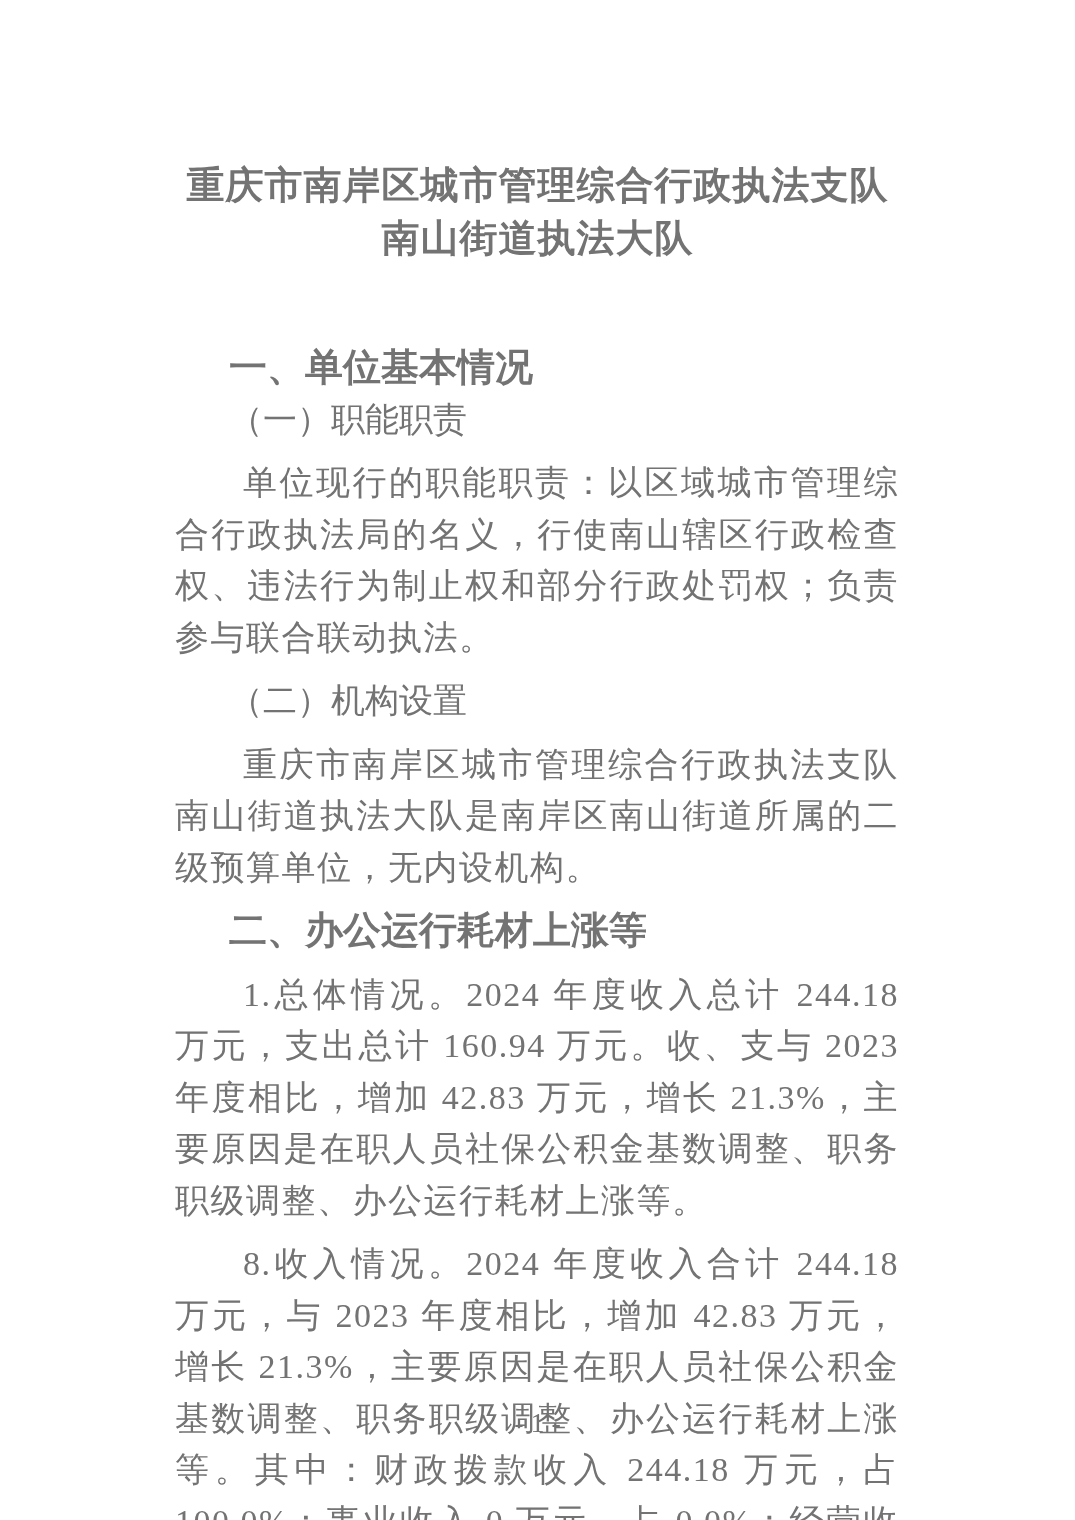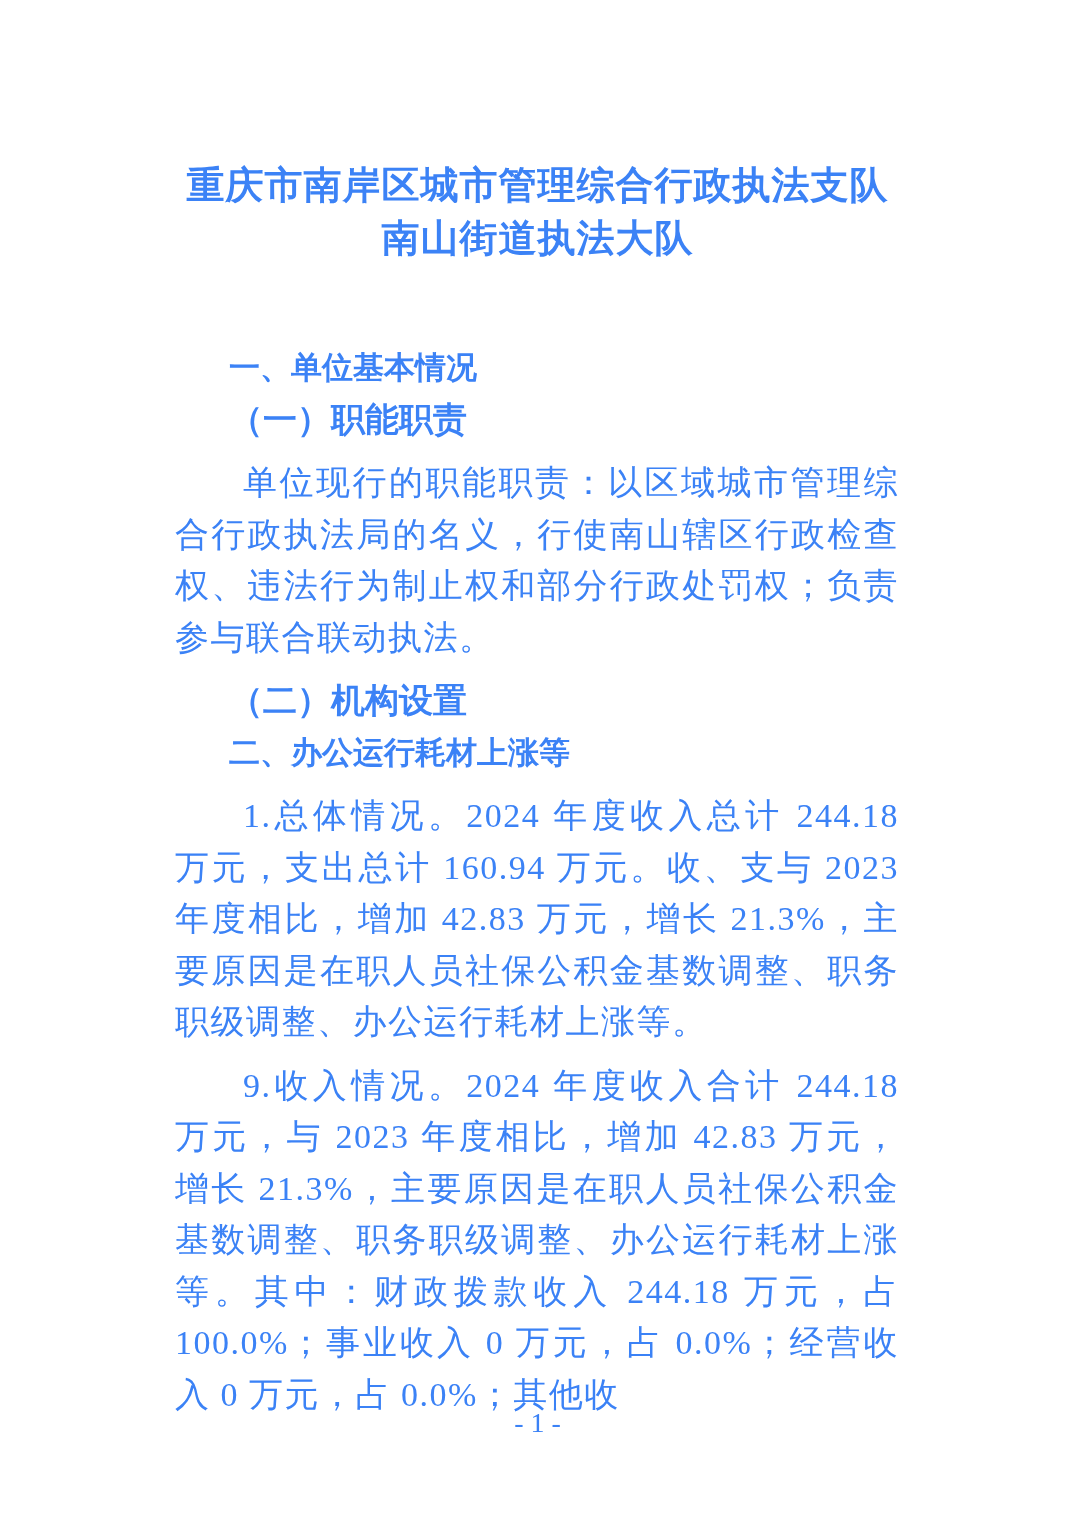--- a/index.html
+++ b/index.html
@@ -5,21 +5,21 @@
   html, body {
     margin: 0;
     padding: 0;
     background: #ffffff;
   }
   .page {
     position: relative;
     width: 1075px;
     height: 1520px;
     background: #ffffff;
-    color: #3b82f6;
+    color: #737373;
     font-family: "Liberation Serif", serif;
     overflow: hidden;
   }
   .title-block {
     position: absolute;
     top: 134px;
     left: 0;
     width: 100%;
     text-align: center;
     font-weight: bold;
@@ -34,27 +34,27 @@
     position: absolute;
     top: 342px;
     left: 163px;
     width: 748px;
     font-size: 34px;
     line-height: 51.5px;
   }
   .heading-hei {
     font-family: "Liberation Sans", sans-serif;
     font-weight: bold;
-    font-size: 31px;
+    font-size: 38px;
     line-height: 51.5px;
     text-indent: 66px;
     margin: 0;
   }
   .heading-kai {
-    font-weight: bold;
+    font-weight: normal;
     font-size: 34px;
     line-height: 51.5px;
     text-indent: 66px;
     margin: 0;
   }
   p.body-para {
     margin: 12px;
     text-indent: 68px;
     text-align: justify;
     text-align-last: left;
@@ -86,25 +86,26 @@
   <div class="content">
 
     <h2 class="heading-hei">一、单位基本情况</h2>
 
     <h3 class="heading-kai">（一）职能职责</h3>
 
     <p class="body-para">单位现行的职能职责：以区域城市管理综合行政执法局的名义，行使南山辖区行政检查权、违法行为制止权和部分行政处罚权；负责参与联合联动执法。</p>
 
     <h3 class="heading-kai">（二）机构设置</h3>
 
+    <p class="body-para">重庆市南岸区城市管理综合行政执法支队南山街道执法大队是南岸区南山街道所属的二级预算单位，无内设机构。</p>
 
     <h2 class="heading-hei">二、办公运行耗材上涨等</h2>
 
 
     <p class="body-para"><span class="bold-lead">1.总体情况。</span><span>2024 年度收入总计 244.18 万元，支出总计 160.94 万元。收、支与 2023 年度相比，增加 42.83 万元，增长 21.3%，主要原因是在职人员社保公积金基数调整、职务职级调整、办公运行耗材上涨等。</span></p>
 
-    <p class="body-para"><span class="bold-lead">9.收入情况。</span><span>2024 年度收入合计 244.18 万元，与 2023 年度相比，增加 42.83 万元，增长 21.3%，主要原因是在职人员社保公积金基数调整、职务职级调整、办公运行耗材上涨等。其中：财政拨款收入 244.18 万元，占 100.0%；事业收入 0 万元，占 0.0%；经营收入 0 万元，占 0.0%；其他收</span></p>
+    <p class="body-para"><span class="bold-lead">8.收入情况。</span><span>2024 年度收入合计 244.18 万元，与 2023 年度相比，增加 42.83 万元，增长 21.3%，主要原因是在职人员社保公积金基数调整、职务职级调整、办公运行耗材上涨等。其中：财政拨款收入 244.18 万元，占 100.0%；事业收入 0 万元，占 0.0%；经营收入 0 万元，占 0.0%；其他收</span></p>
 
   </div>
 
   <div class="page-footer">- 1 -</div>
 
 </div>
 
 </body></html>

